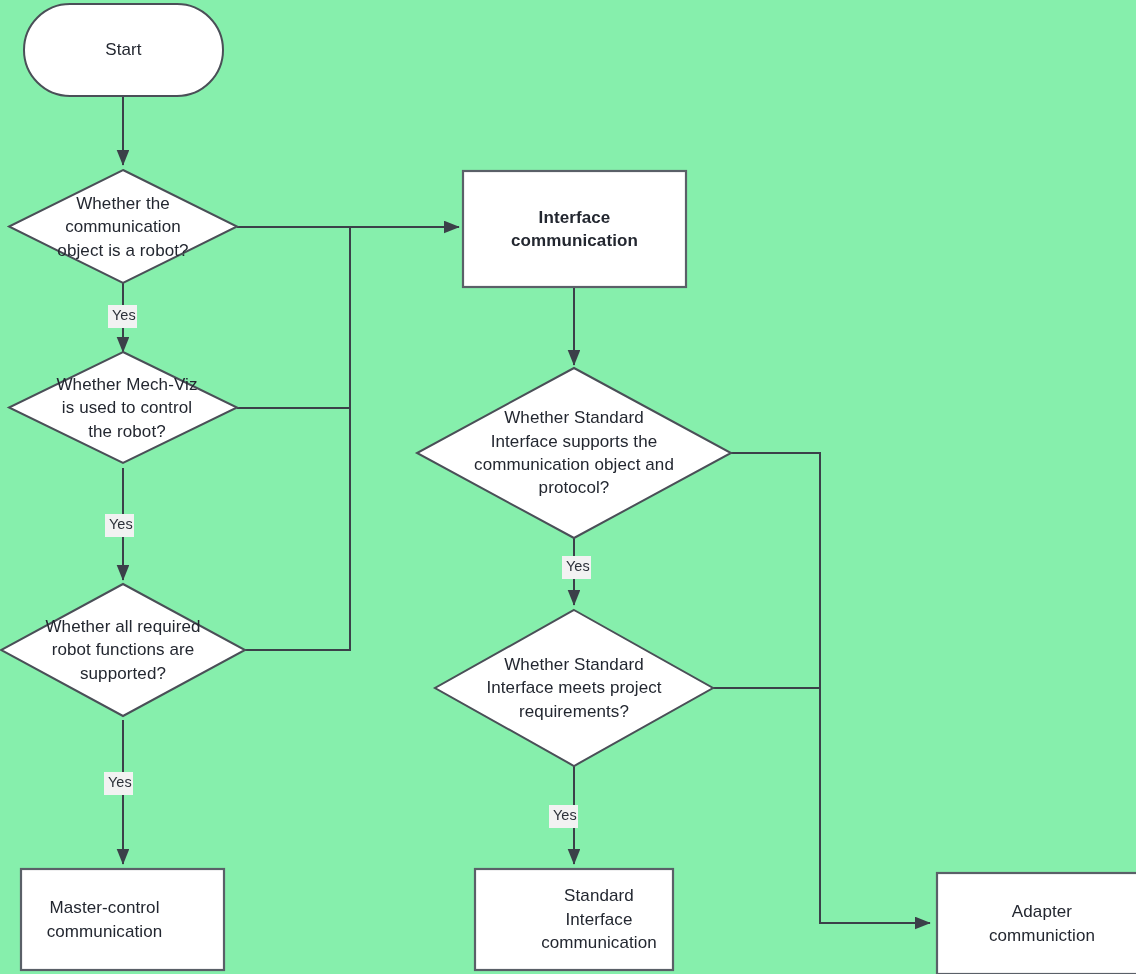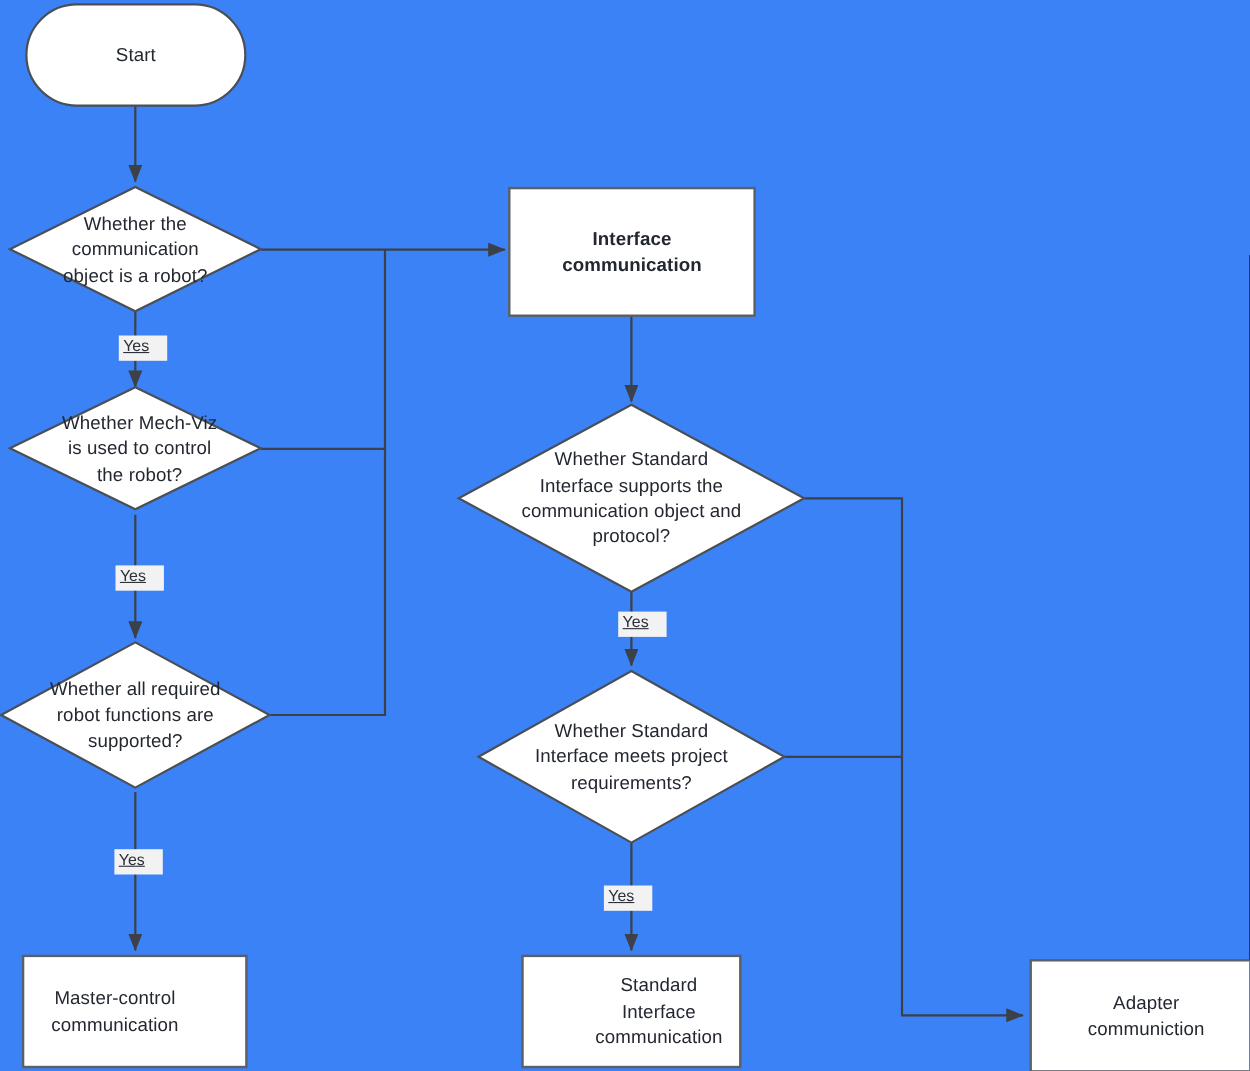--- a/index.html
+++ b/index.html
@@ -11,21 +11,21 @@
   body {
     width: 1136px;
     height: 974px;
     overflow: hidden;
     font-family: "Liberation Sans", "DejaVu Sans", sans-serif;
   }
   #flow-root {
     position: relative;
     width: 1136px;
     height: 974px;
-    background: #3b82f6;
+    background: #86efac;
   }
   svg#flow-svg {
     position: absolute;
     top: 0;
     left: 0;
     width: 1136px;
     height: 974px;
     display: block;
   }
   .shape-fill {
@@ -55,24 +55,23 @@
     display: flex;
     align-items: center;
     justify-content: center;
   }
   .edge-label {
     position: absolute;
     background: #f2f2f2;
     color: #2c3039;
     font-size: 14.5px;
     line-height: 1.35;
-    padding: 1px 16px 2px 4px;
+    padding: 1px 1px 2px 4px;
     text-align: center;
     white-space: nowrap;
-    text-decoration: underline;
   }
 </style>
 </head>
 <body>
 
 <div id="flow-root">
 
   <svg id="flow-svg" viewBox="0 0 1136 974">
     <defs>
       <marker id="arrowhead" markerWidth="9" markerHeight="9" refX="7.6" refY="3.2" orient="auto" markerUnits="strokeWidth">

